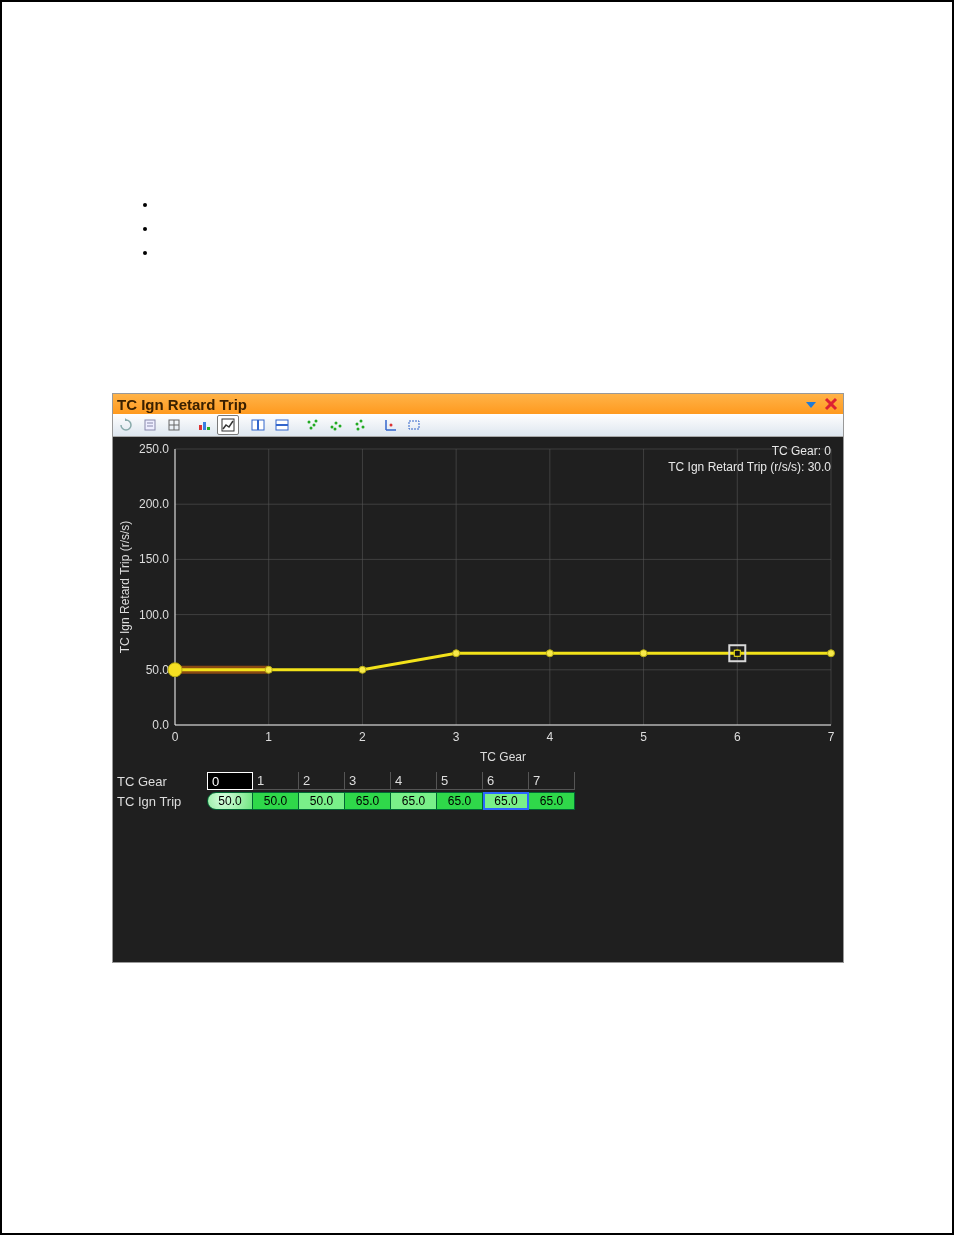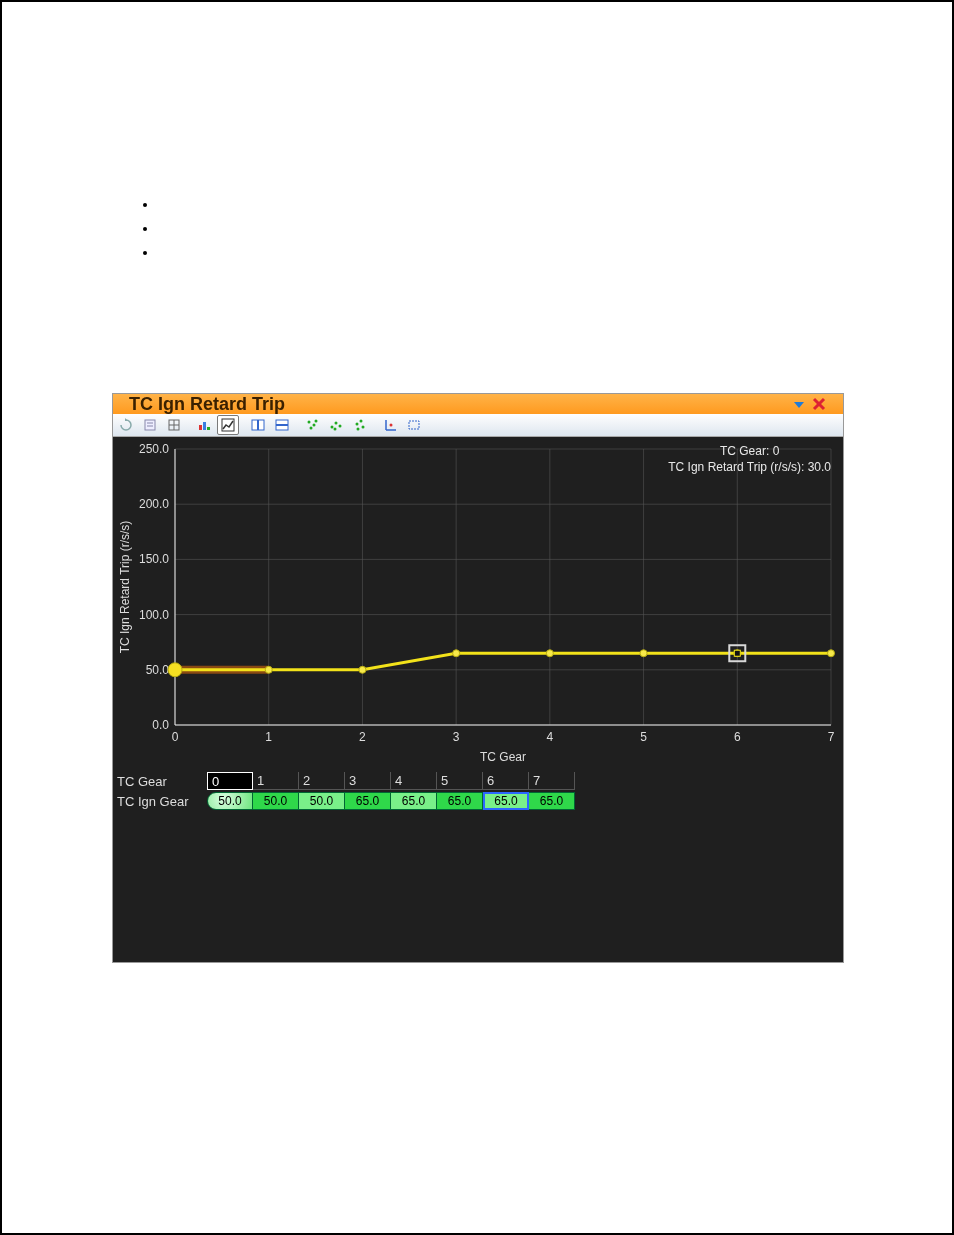--- a/index.html
+++ b/index.html
@@ -1,29 +1,29 @@
 <!DOCTYPE html>
 <html><head>
 <meta charset="utf-8">
 <style>
   html,body{margin:0;padding:0;background:#fff;font-family:Tahoma,Arial,sans-serif;font-size:12px;}
   .page{width:954px;height:1235px;position:relative;box-sizing:border-box;border:2px solid #000;}
   ul.bullets{position:absolute;left:135px;top:195px;list-style:disc;padding-left:20px;margin:0;}
   ul.bullets li{color:#000;height:24px;}
   .panel{position:absolute;left:110px;top:391px;width:732px;height:570px;background:#1f1f1f;border:1px solid #999;box-sizing:border-box;}
-  .titlebar{height:20px;background:linear-gradient(to bottom,#ffb348,#ff9a1f);display:flex;align-items:center;padding:0 16px;font-weight:bold;font-size:18px;color:#3a2000;}
+  .titlebar{height:20px;background:linear-gradient(to bottom,#ffb348,#ff9a1f);display:flex;align-items:center;padding:0 4px;font-weight:bold;font-size:15px;color:#3a2000;}
   .titlebar .spacer{flex:1;}
   .titlebar .winbtn{width:16px;height:16px;display:flex;align-items:center;justify-content:center;margin-left:4px;}
   .toolbar{height:22px;background:linear-gradient(to bottom,#fefefe,#dde6ef);display:flex;align-items:center;padding:0 2px;gap:2px;border-bottom:1px solid #a8a8a8;}
   .tbtn{width:20px;height:18px;display:flex;align-items:center;justify-content:center;border:1px solid transparent;border-radius:2px;}
   .tbtn.active{border:1px solid #7a7a7a;background:#fff;}
   .tsep{width:4px;}
   .chart-area{position:relative;width:100%;height:330px;background:#1f1f1f;}
   .chart-area svg{display:block;}
-  .overlay-text{position:absolute;right:12px;top:6px;text-align:center;color:#e8e8e8;font-size:12px;line-height:16px;}
+  .overlay-text{position:absolute;right:12px;top:6px;text-align:right;color:#e8e8e8;font-size:12px;line-height:16px;}
   .data-rows{padding:4px 2px 2px 4px;color:#ddd;font-size:13px;}
   .datarow{display:flex;align-items:center;height:20px;}
   .datarow .rlabel{width:90px;white-space:nowrap;overflow:hidden;}
   .hdrcell{width:46px;height:18px;box-sizing:border-box;padding-left:4px;color:#ddd;border-right:1px solid #555;border-bottom:1px solid #555;display:flex;align-items:center;}
   .hdrcell.sel{background:#000;color:#fff;border:1px solid #fff;}
   .valcell{width:46px;height:18px;box-sizing:border-box;text-align:center;color:#000;font-size:12px;border:1px solid #063;border-left:none;display:flex;align-items:center;justify-content:center;}
   .valcell.g1{background:#79f089;}
   .valcell.g2{background:#2fd84a;}
   .valcell.first{border-left:1px solid #063;border-radius:9px 0 0 9px;background:radial-gradient(circle at 35% 35%,#d9ffe0,#6fe580);}
   .valcell.selblue{border:2px solid #2b67ff;}
@@ -207,21 +207,21 @@
             <div class="hdrcell">1</div>
             <div class="hdrcell">2</div>
             <div class="hdrcell">3</div>
             <div class="hdrcell">4</div>
             <div class="hdrcell">5</div>
             <div class="hdrcell">6</div>
             <div class="hdrcell">7</div>
           </div>
       </div>
       <div class="datarow">
-        <div class="rlabel">TC Ign Gear</div>
+        <div class="rlabel">TC Ign Trip</div>
         <div id="valcells" style="display:flex">
             <div class="valcell first">50.0</div>
             <div class="valcell g2">50.0</div>
             <div class="valcell g1">50.0</div>
             <div class="valcell g2">65.0</div>
             <div class="valcell g1">65.0</div>
             <div class="valcell g2">65.0</div>
             <div class="valcell g1 selblue">65.0</div>
             <div class="valcell g2">65.0</div>
           </div>

